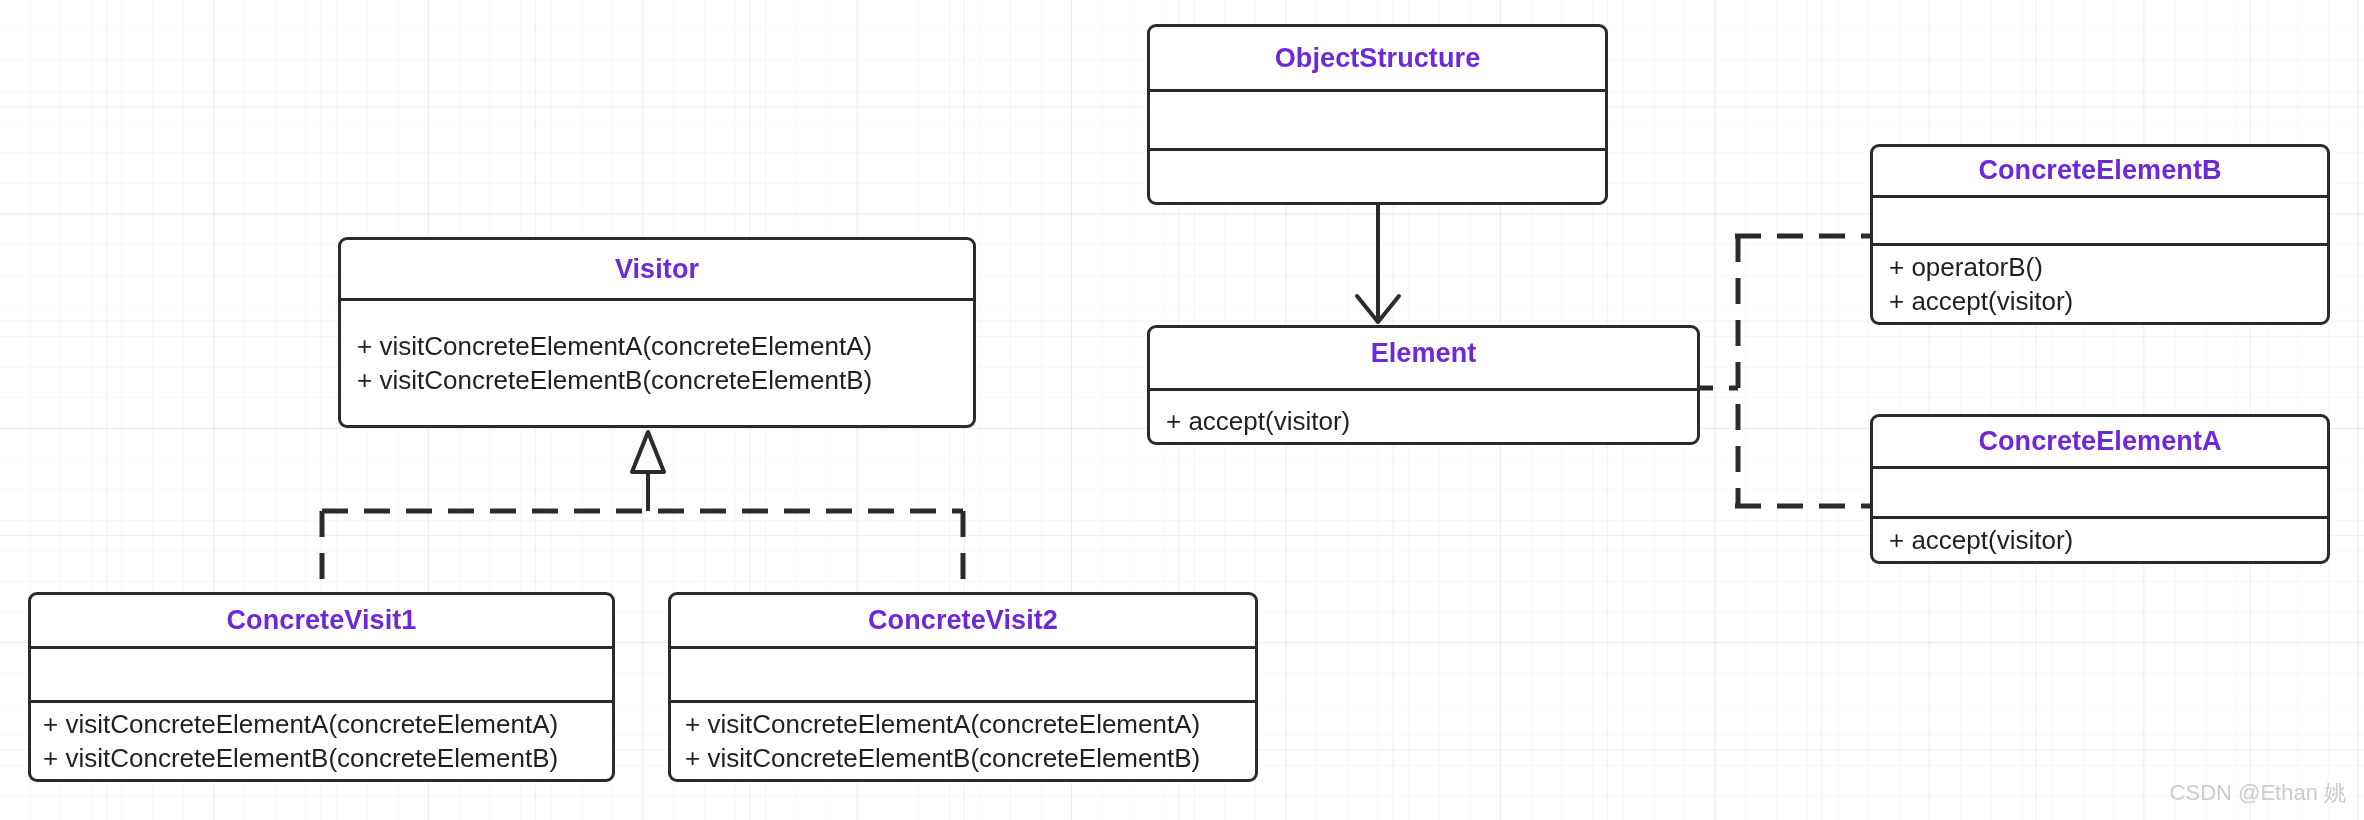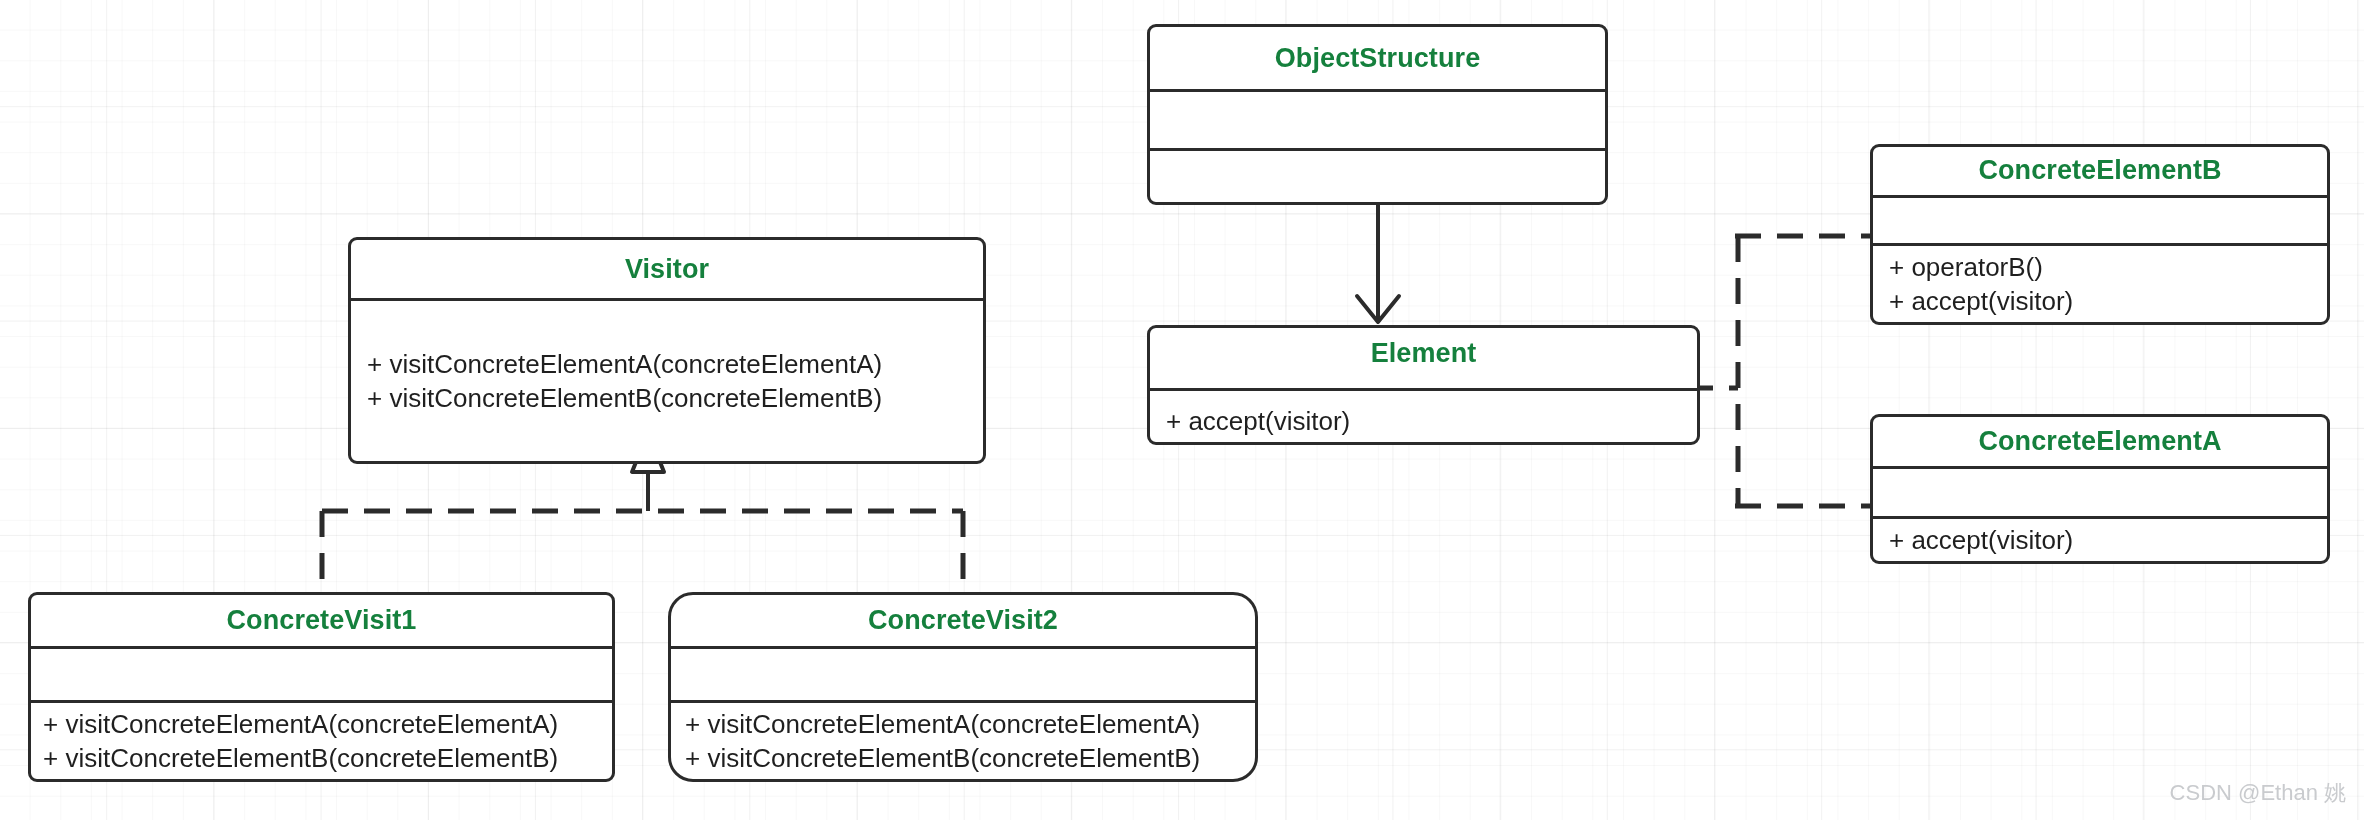--- a/index.html
+++ b/index.html
@@ -34,21 +34,21 @@
     border-radius: 9px;
     display: flex;
     flex-direction: column;
     overflow: hidden;
   }
   .uml-title {
     box-sizing: border-box;
     text-align: left;
     font-weight: bold;
     font-size: 27px;
-    color: #15803d;
+    color: #6d28d9;
     display: flex;
     align-items: center;
     justify-content: center;
     letter-spacing: 0.1px;
   }
   .uml-sep {
     height: 3px;
     background: #2b2b2b;
     flex: none;
   }
@@ -122,21 +122,21 @@
   </div>
 
   <div class="uml-class" style="left:1147px; top:325px; width:553px; height:120px;gap:9px;">
     <div class="uml-title" style="height:56px;">Element</div>
     <div class="uml-sep"></div>
     <div class="uml-compartment" style="flex:1;">
       <span class="row">+ accept(visitor)</span>
     </div>
   </div>
 
-  <div class="uml-class" style="left:348px; top:237px; width:638px; height:227px;">
+  <div class="uml-class" style="left:338px; top:237px; width:638px; height:191px;">
     <div class="uml-title" style="height:58px;">Visitor</div>
     <div class="uml-sep"></div>
     <div class="uml-compartment" style="flex:1;">
       <span class="row">+ visitConcreteElementA(concreteElementA)</span>
       <span class="row">+ visitConcreteElementB(concreteElementB)</span>
     </div>
   </div>
 
   <div class="uml-class" style="left:1870px; top:144px; width:460px; height:181px;">
     <div class="uml-title" style="height:61px;">ConcreteElementB</div>
@@ -163,21 +163,21 @@
     <div class="uml-title" style="height:60px;">ConcreteVisit1</div>
     <div class="uml-sep"></div>
     <div class="uml-compartment empty" style="height:59px;"></div>
     <div class="uml-sep"></div>
     <div class="uml-compartment" style="flex:1; padding-left:12px;">
       <span class="row">+ visitConcreteElementA(concreteElementA)</span>
       <span class="row">+ visitConcreteElementB(concreteElementB)</span>
     </div>
   </div>
 
-  <div class="uml-class" style="left:668px; top:592px; width:590px; height:190px;border-radius:25px;">
+  <div class="uml-class" style="left:668px; top:592px; width:590px; height:190px;">
     <div class="uml-title" style="height:60px;">ConcreteVisit2</div>
     <div class="uml-sep"></div>
     <div class="uml-compartment empty" style="height:59px;"></div>
     <div class="uml-sep"></div>
     <div class="uml-compartment" style="flex:1; padding-left:14px;">
       <span class="row">+ visitConcreteElementA(concreteElementA)</span>
       <span class="row">+ visitConcreteElementB(concreteElementB)</span>
     </div>
   </div>
 

